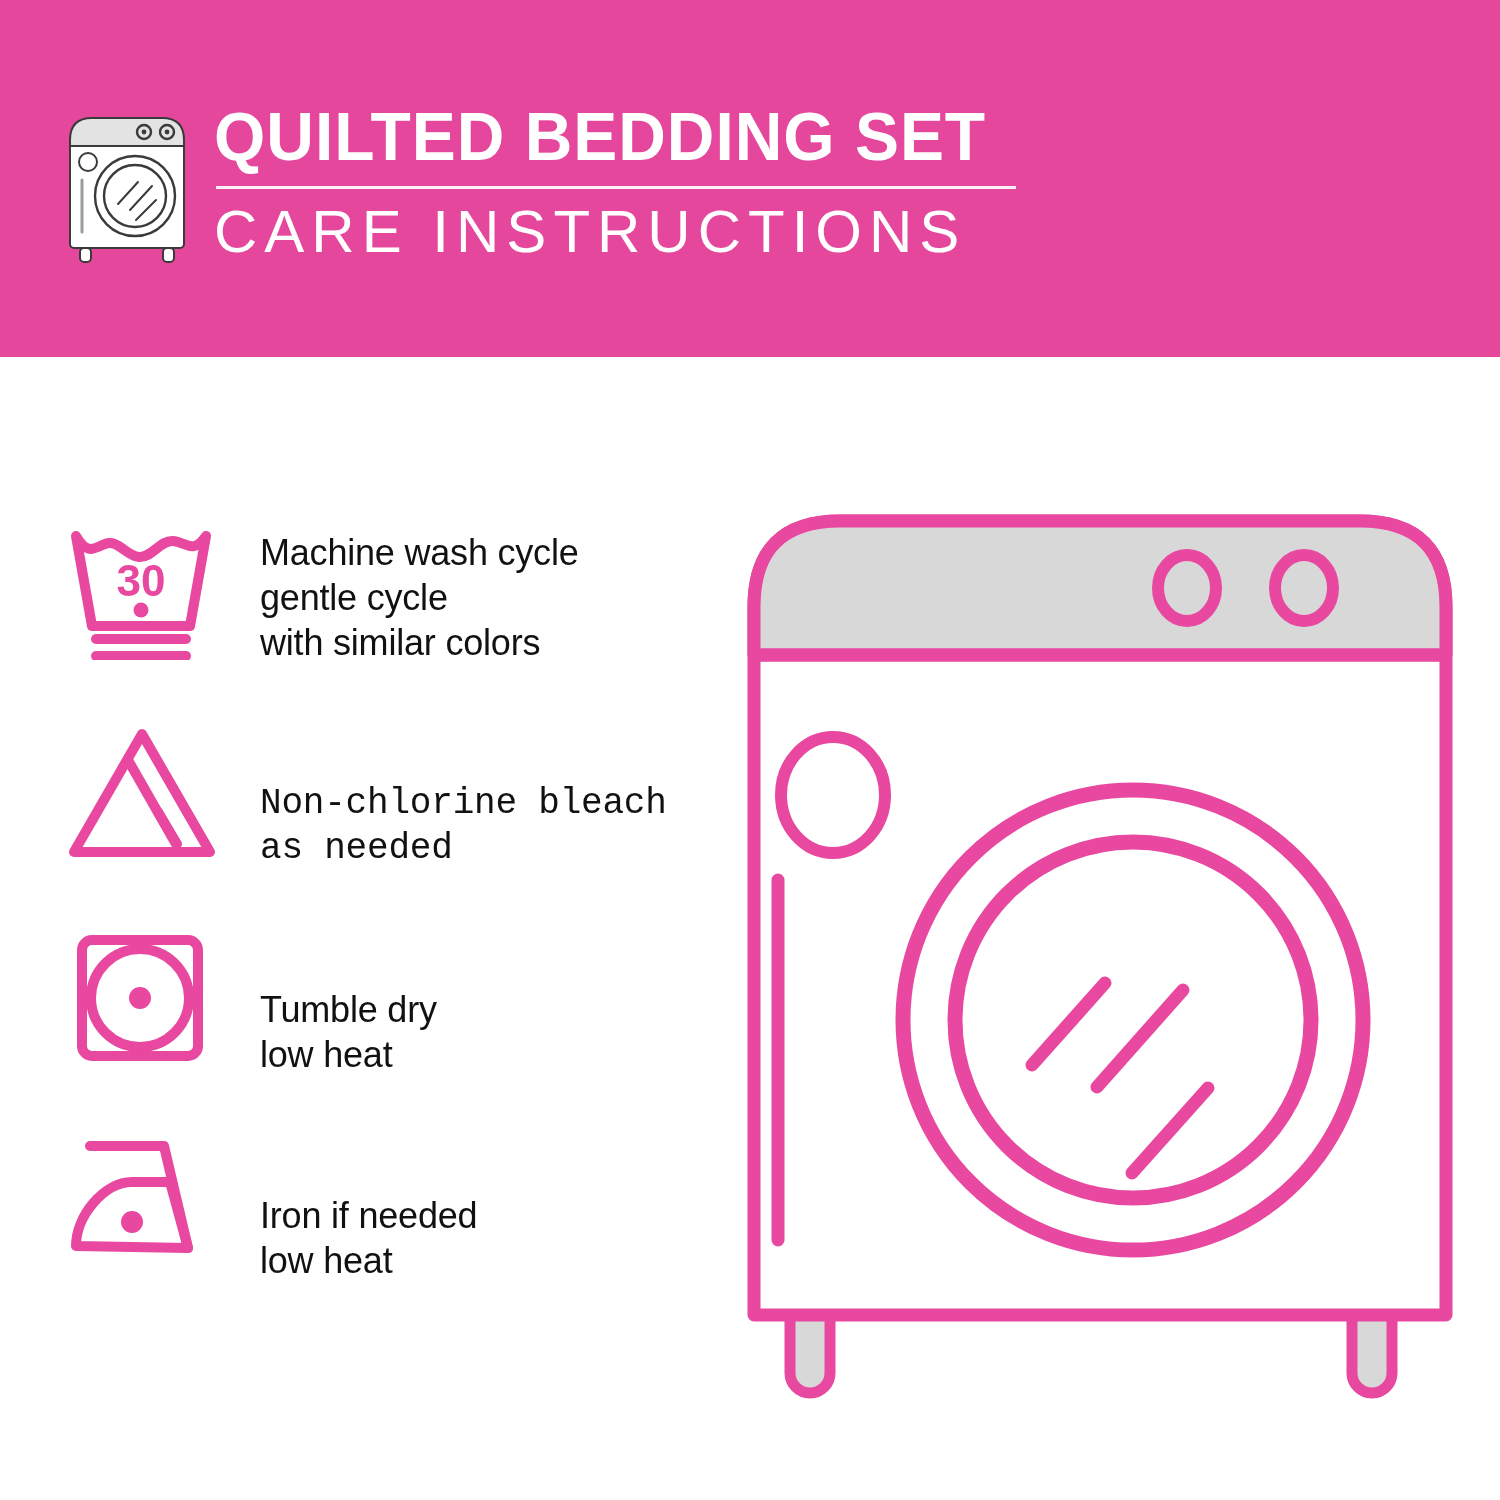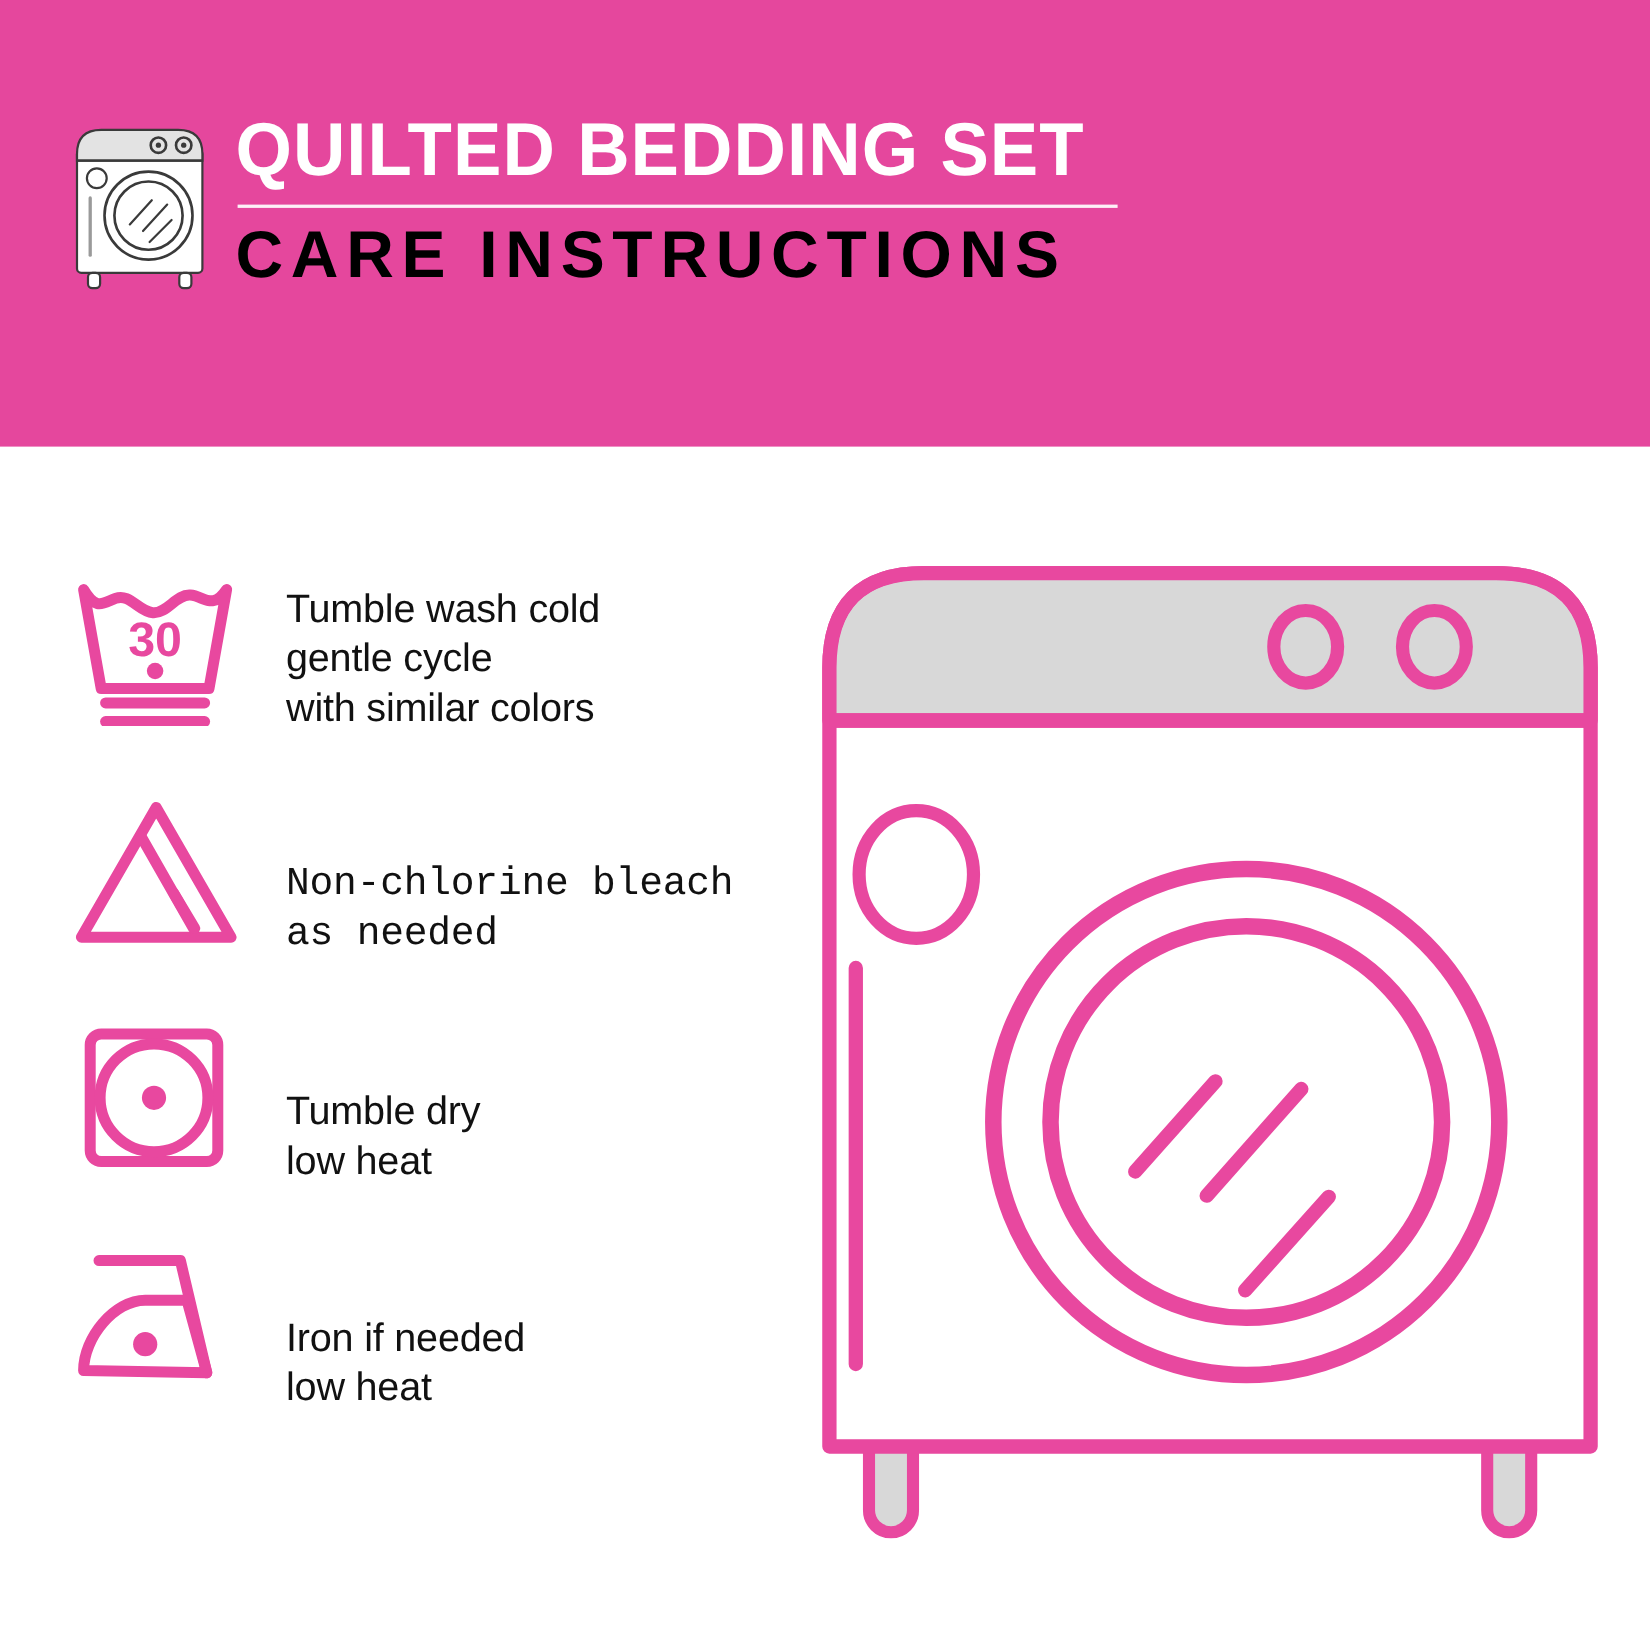--- a/index.html
+++ b/index.html
@@ -6,21 +6,21 @@
   body{
     width:1500px;height:1500px;
     background:#ffffff;
     font-family:"Liberation Sans", sans-serif;
     overflow:hidden;
   }
   .page{position:relative;width:1500px;height:1500px;background:#fff;}
 
   
   .header{
-    position:absolute;left:0;top:0;width:1500px;height:406px;
+    position:absolute;left:0;top:0;width:1500px;height:357px;
     background:#e5479d;
   }
   .header-inner{
     position:absolute;left:62px;top:98px;
     display:flex;align-items:flex-start;
   }
   .header-washer{
     width:130px;height:160px;flex:none;margin-right:22px;margin-top:8px;
   }
   .header-text{display:flex;flex-direction:column;}
@@ -34,24 +34,24 @@
     transform:scaleX(0.97);
     transform-origin:left center;
     white-space:nowrap;
   }
   .title-rule{
     width:800px;height:3px;background:#ffffff;opacity:.92;
     margin:12px 0 10px 2px;
   }
   .subtitle{
     font-family:"Liberation Sans", sans-serif;
-    font-weight:700;
+    font-weight:400;
     font-size:60px;
     line-height:66px;
-    color:#000000;
+    color:#ffffff;
     letter-spacing:7px;
     white-space:nowrap;
   }
 
   
   .instructions{
     position:absolute;left:60px;top:505px;width:680px;
   }
   .instr-row{
     display:flex;align-items:flex-end;
@@ -143,21 +143,21 @@
                      L130 116 L32 116 Z"></path>
 
             <line x1="36" y1="129" x2="126" y2="129"></line>
             <line x1="36" y1="146" x2="126" y2="146"></line>
           </g>
           <text x="81" y="86" font-family="Liberation Sans, sans-serif" font-size="44" font-weight="bold" fill="#e8489f" text-anchor="middle">30</text>
           <circle cx="81" cy="100" r="7.5" fill="#e8489f"></circle>
         </svg>
       </div>
       <div class="instr-text">
-        <span>Tumble wash cold</span>
+        <span>Machine wash cycle</span>
         <span>gentle cycle</span>
         <span>with similar colors</span>
       </div>
     </div>
 
     <div class="instr-row row-bleach">
       <div class="instr-icon">
         <svg width="180" height="150" viewBox="0 0 180 150" xmlns="http://www.w3.org/2000/svg">
           <g fill="none" stroke="#e8489f" stroke-width="10" stroke-linecap="round" stroke-linejoin="round">
             <path d="M82 18 L150 136 L14 136 Z"></path>

